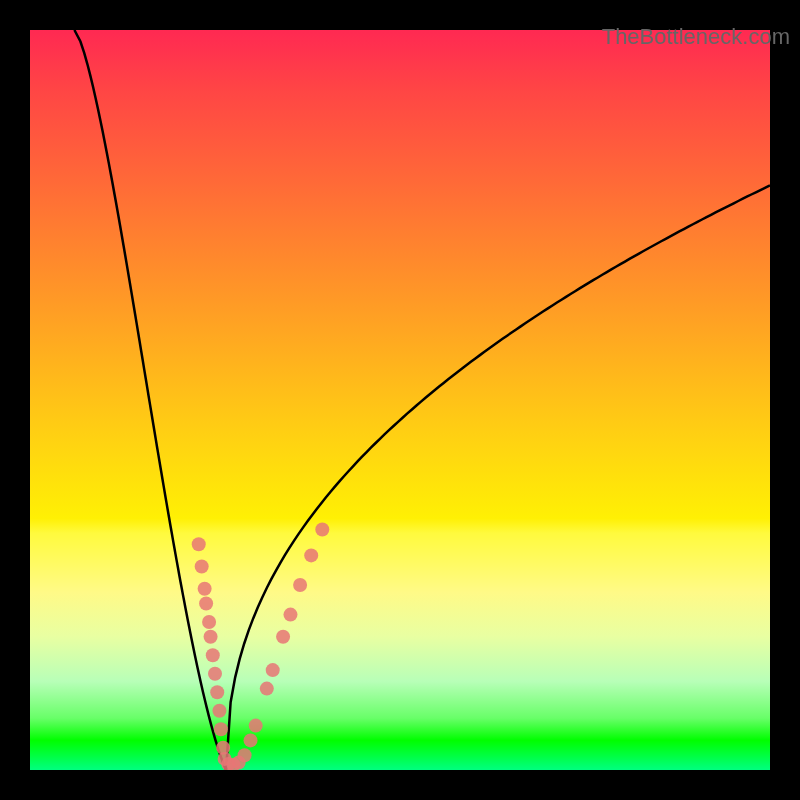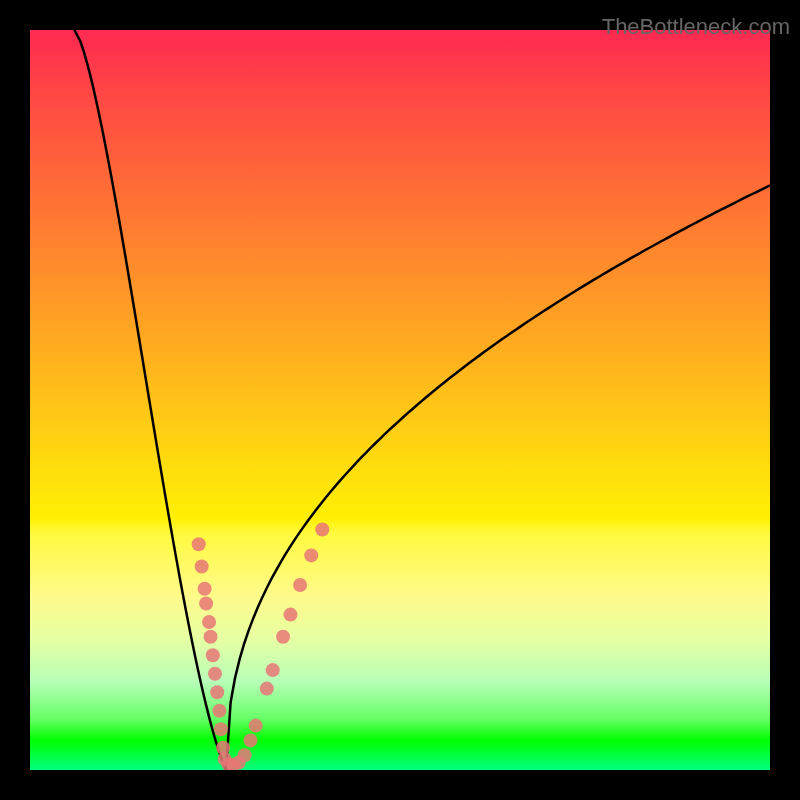--- a/index.html
+++ b/index.html
@@ -37,21 +37,21 @@
         #b8ffb8 88%,
         #68ff68 93%,
         #00ff00 96%,
         #00ff40 98%,
         #00ff80 100%
       );
     }
     
     .watermark {
       position: absolute;
-      top: 14px;
+      top: 24px;
       right: 10px;
       color: #666;
       font-size: 22px;
       font-weight: normal;
       z-index: 10;
     }
     
     .curve-svg {
       position: absolute;
       left: 0;

